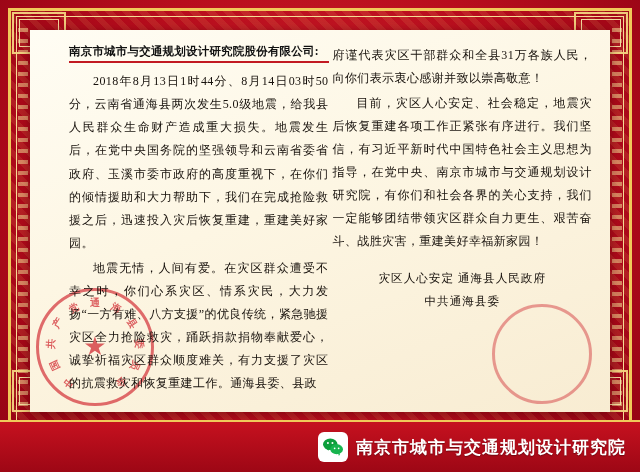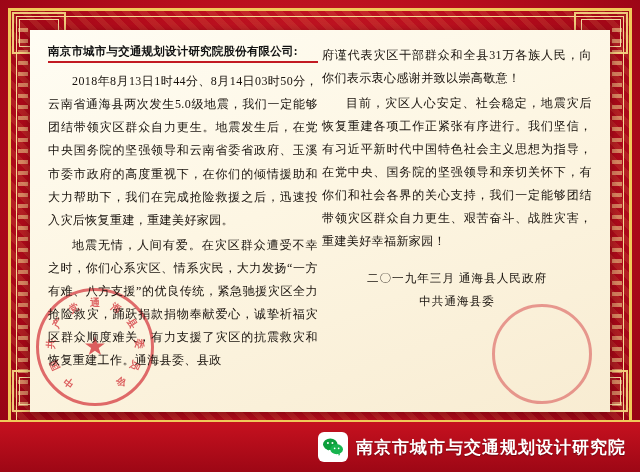--- a/index.html
+++ b/index.html
@@ -73,20 +73,21 @@
     padding: 14px 18px 10px 18px;
     overflow: hidden;
   }
 
   .columns {
     display: flex;
     gap: 4px;
     height: 100%;
     position: relative;
     z-index: 3;
+    margin-left: 21px;
   }
   .col {
     flex: 1;
     position: relative;
   }
 
   .letterhead {
     font-weight: bold;
     font-size: 11.5px;
     color: #111;
@@ -257,30 +258,30 @@
           <span class="seal-ch" style="transform: translate(40.0238px, 18.2783px) rotate(1.9992rad); color: rgba(206, 28, 38, 0.85); font-size: 10px; font-weight: bold;">员</span>
           <span class="seal-ch" style="transform: translate(26.3682px, 35.2238px) rotate(2.49899rad); color: rgba(206, 28, 38, 0.85); font-size: 10px; font-weight: bold;">会</span>
         </div>
     </div>
     <div class="seal2"></div>
 
     <div class="columns">
 
       <div class="col">
         <div class="letterhead">南京市城市与交通规划设计研究院股份有限公司:</div>
-        <p class="body-line indent">2018年8月13日1时44分、8月14日03时50分，云南省通海县两次发生5.0级地震，我们一定能够团结带领灾区群众自力更生。地震发生后，在党中央国务院的坚强领导和云南省委省政府、玉溪市委市政府的高度重视下，在你们的倾情援助和大力帮助下，我们在完成抢险救援之后，迅速投入灾后恢复重建，重建美好家园。</p>
+        <p class="body-line indent">2018年8月13日1时44分、8月14日03时50分，云南省通海县两次发生5.0级地震，给我县人民群众生命财产造成重大损失。地震发生后，在党中央国务院的坚强领导和云南省委省政府、玉溪市委市政府的高度重视下，在你们的倾情援助和大力帮助下，我们在完成抢险救援之后，迅速投入灾后恢复重建，重建美好家园。</p>
         <p class="body-line indent">地震无情，人间有爱。在灾区群众遭受不幸之时，你们心系灾区、情系灾民，大力发扬“一方有难、八方支援”的优良传统，紧急驰援灾区全力抢险救灾，踊跃捐款捐物奉献爱心，诚挚祈福灾区群众顺度难关，有力支援了灾区的抗震救灾和恢复重建工作。通海县委、县政</p>
       </div>
 
       <div class="col">
         <p class="body-line">府谨代表灾区干部群众和全县31万各族人民，向你们表示衷心感谢并致以崇高敬意！</p>
-        <p class="body-line indent">目前，灾区人心安定、社会稳定，地震灾后恢复重建各项工作正紧张有序进行。我们坚信，有习近平新时代中国特色社会主义思想为指导，在党中央、国务院的坚强领导和亲切关怀下，有你们和社会各界的关心支持，我们一定能够团结带领灾区群众自力更生、艰苦奋斗、战胜灾害，重建美好幸福新家园！</p>
+        <p class="body-line indent">目前，灾区人心安定、社会稳定，地震灾后恢复重建各项工作正紧张有序进行。我们坚信，有习近平新时代中国特色社会主义思想为指导，在党中央、南京市城市与交通规划设计研究院，有你们和社会各界的关心支持，我们一定能够团结带领灾区群众自力更生、艰苦奋斗、战胜灾害，重建美好幸福新家园！</p>
 
         <div class="signature">
-          <span class="sig-line">二〇一九年三月  通海县人民政府</span>
+          <span class="sig-line">灾区人心安定  通海县人民政府</span>
           <span class="sig-line">中共通海县委</span>
         </div>
       </div>
 
     </div>
   </div>
 
   <div class="footer-bar">
     <div class="footer-inner">
       <span class="wechat-badge">

